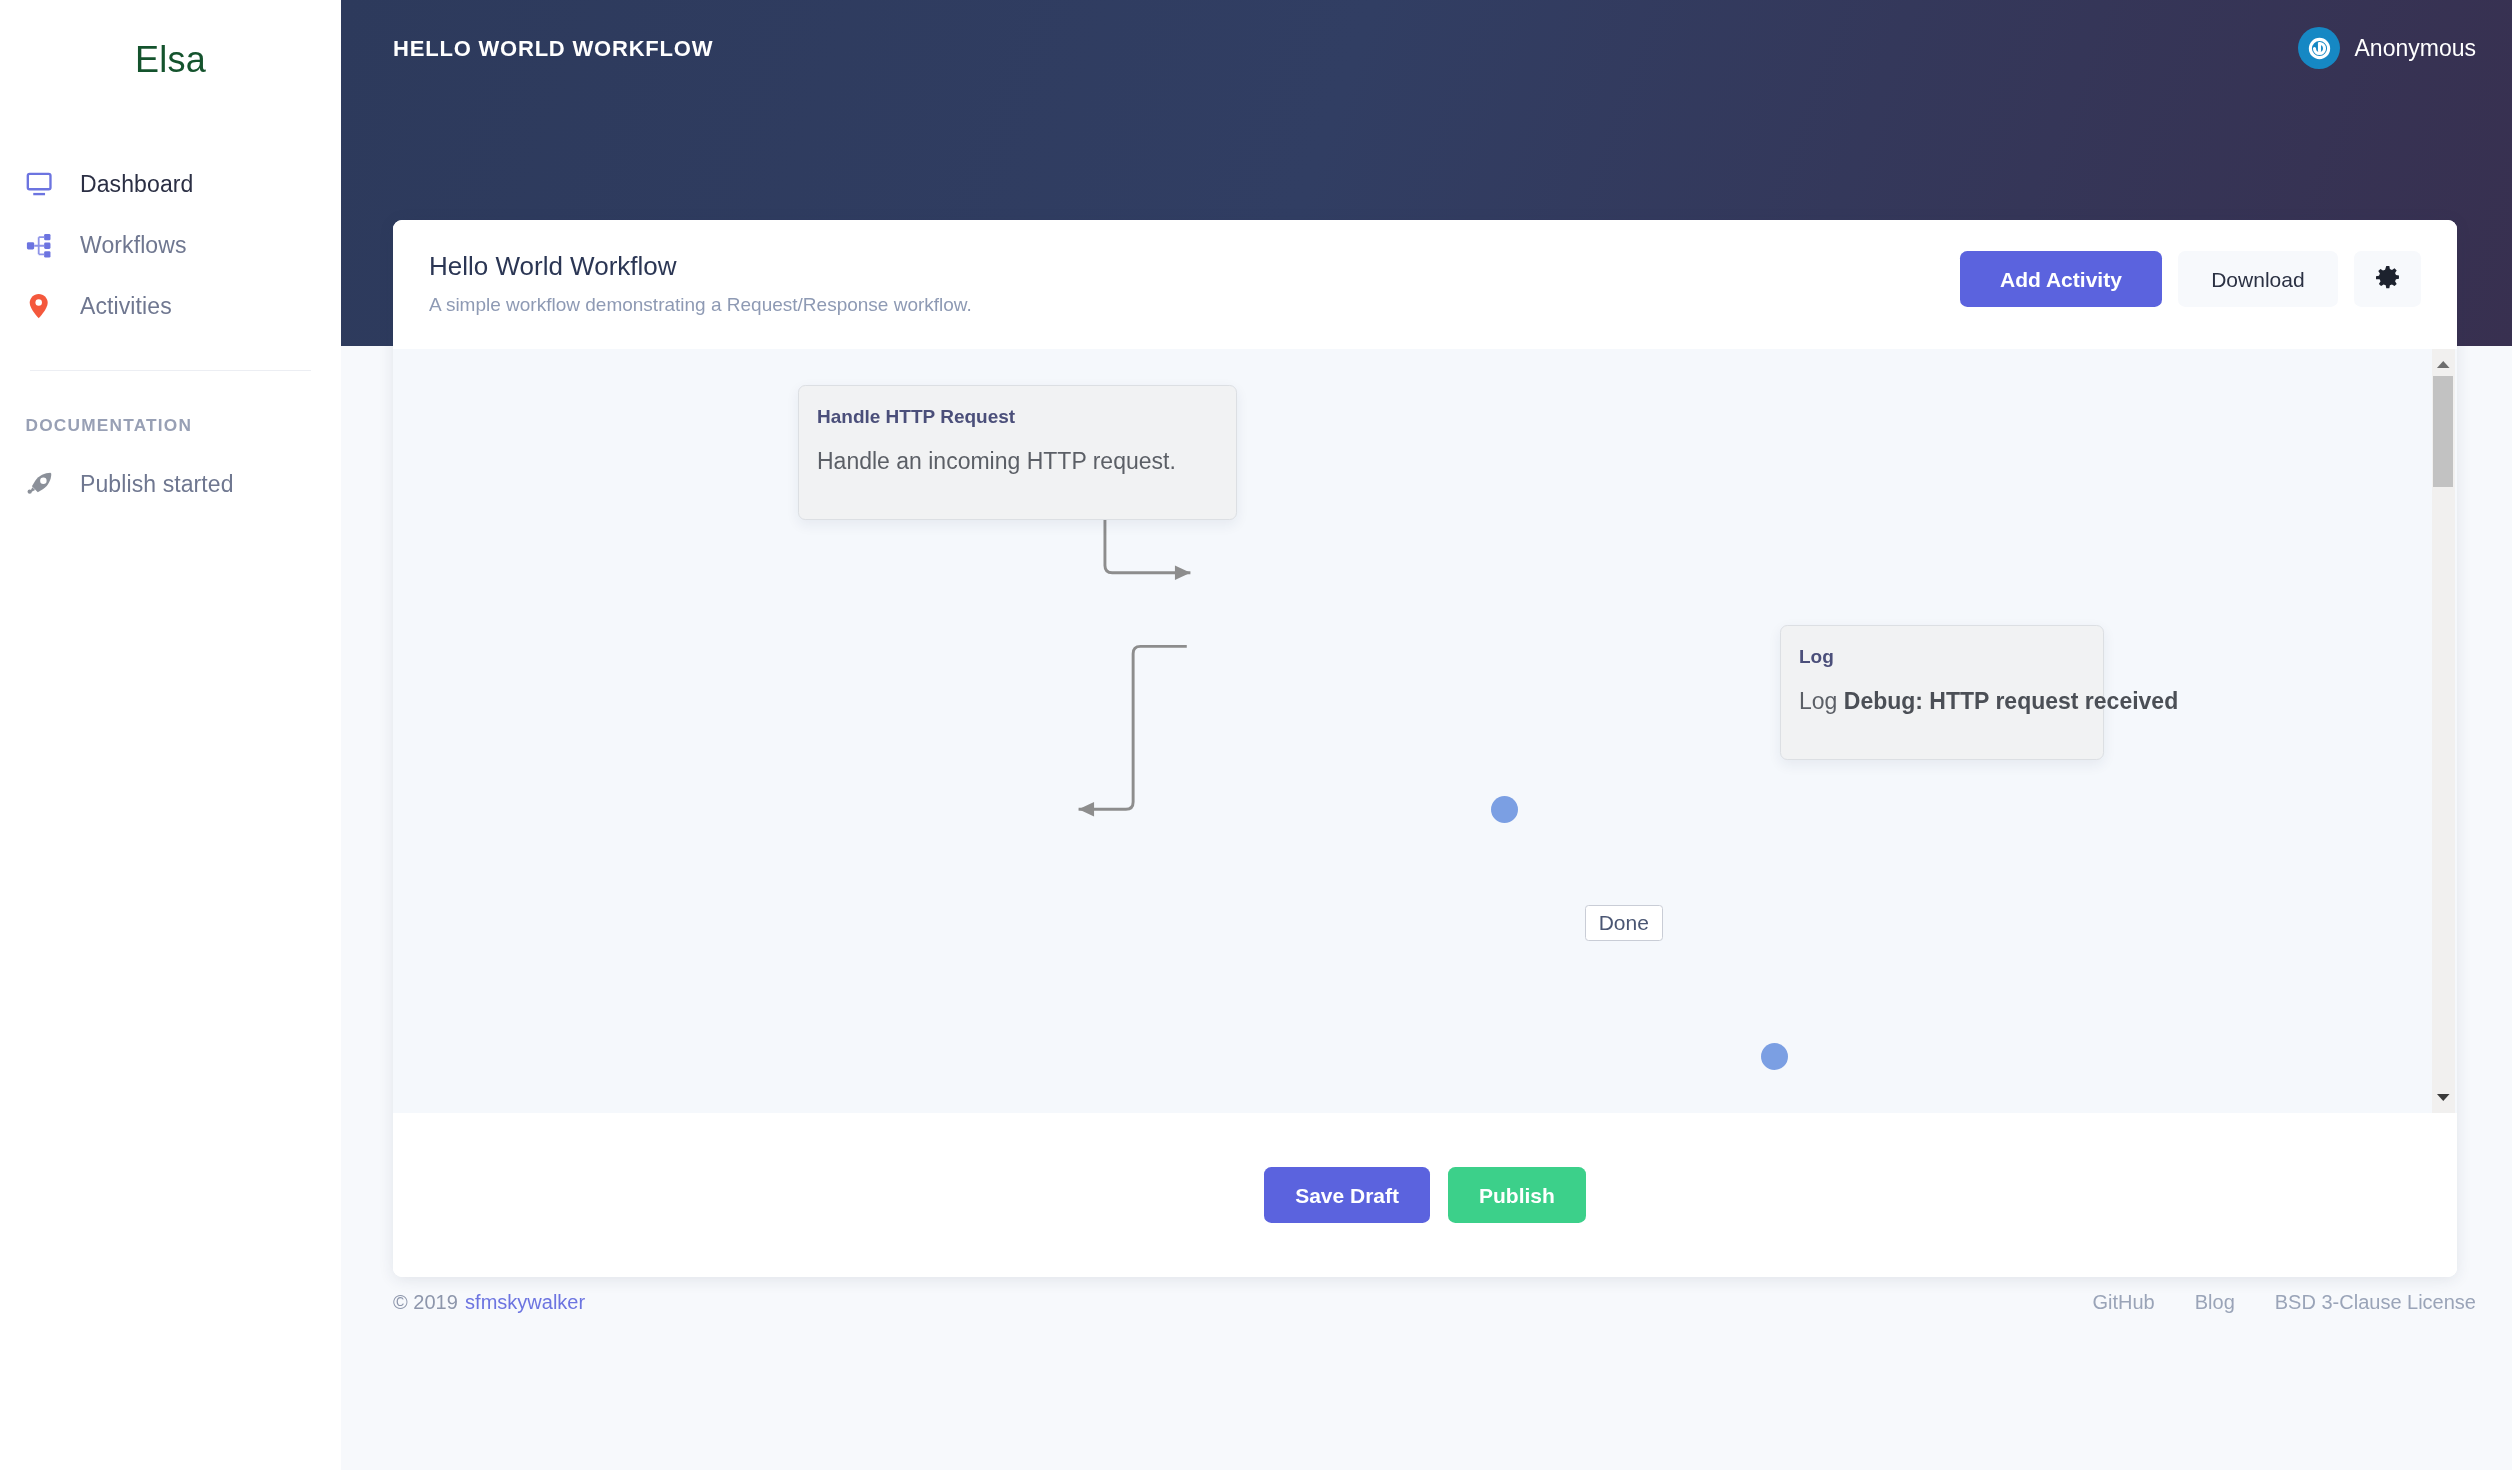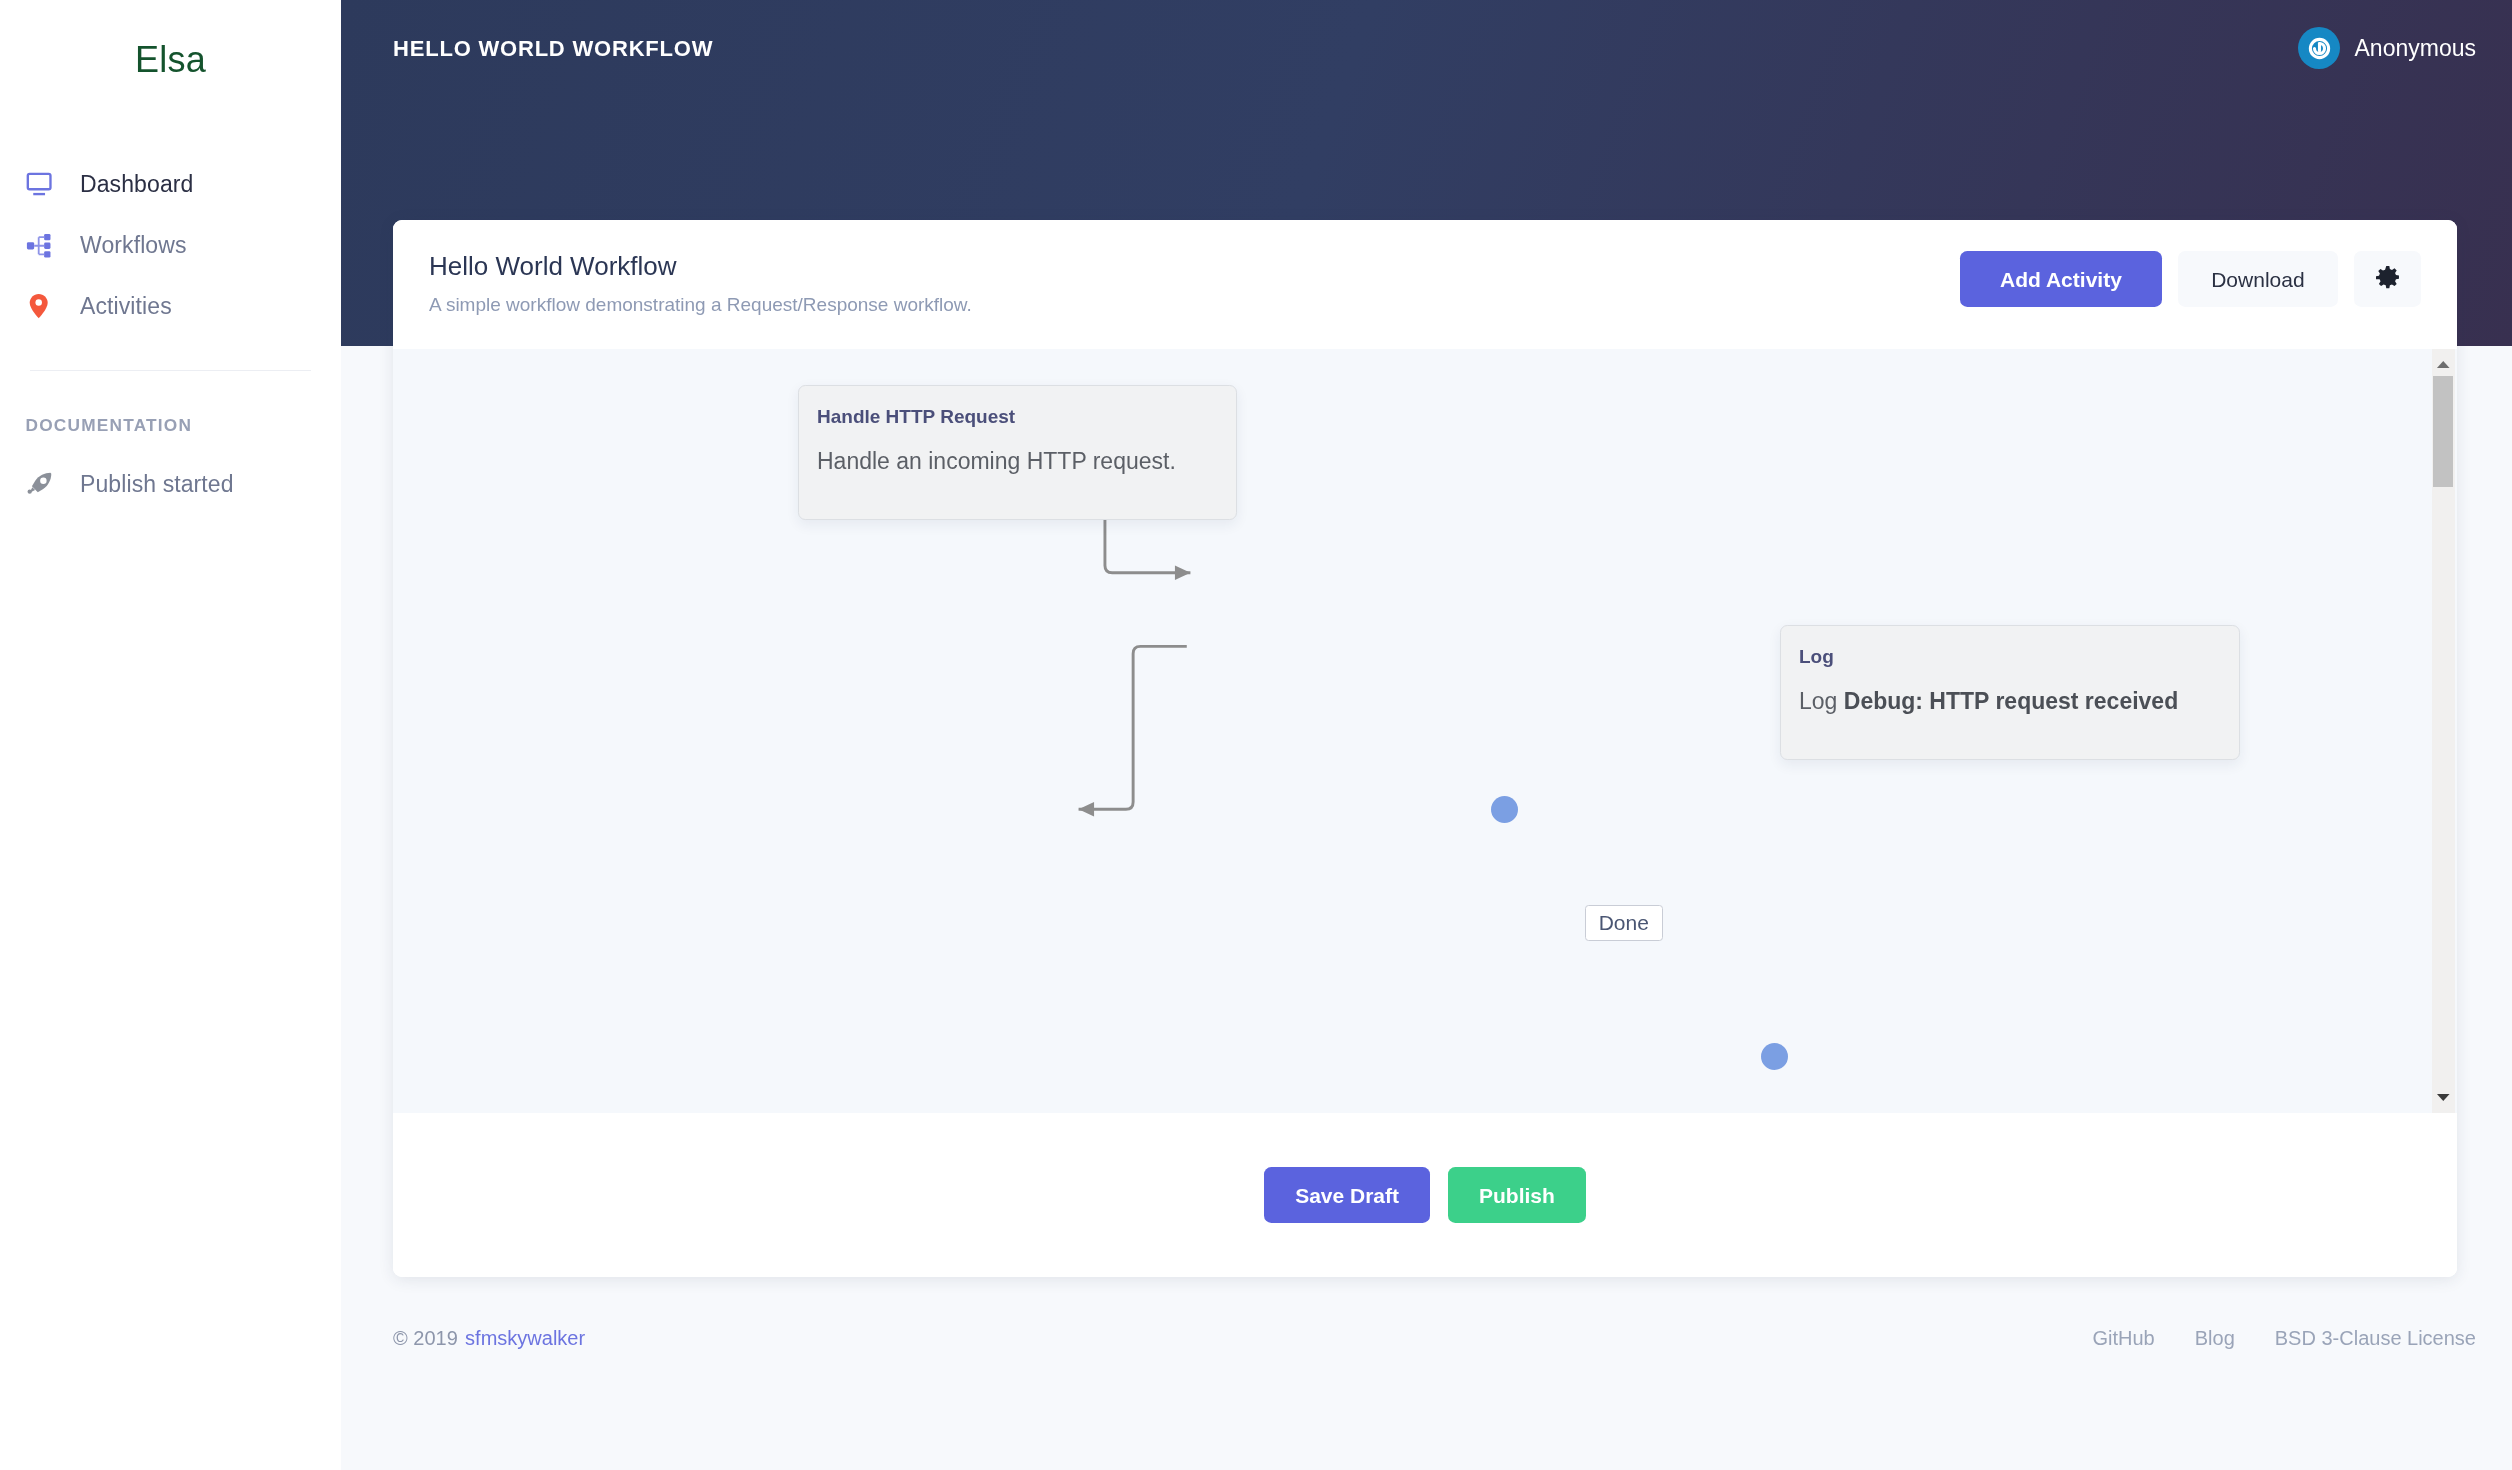--- a/index.html
+++ b/index.html
@@ -293,21 +293,20 @@
   
   .page-footer {
     position: absolute;
     left: 52px;
     right: 36px;
     top: 1291px;
     display: flex;
     align-items: center;
     justify-content: space-between;
     font-size: 20px;
-    margin-top: 36px;
   }
   .copy { color: #8d96ab; }
   .copy .who { color: #6c74e0; margin-left: 7.3px; }
   .flinks { display: flex; gap: 40px; }
   .flinks a { color: #9aa4b8; text-decoration: none; cursor: pointer; }
 </style>
 </head>
 <body>
 
 <div id="app">
@@ -421,21 +420,21 @@
           </svg>
 
           <div class="node" style="left:405px; top:36px; width:439px; height:135px;">
             <div class="node-title">Handle HTTP Request</div>
             <div class="node-body">Handle an incoming HTTP request.</div>
           </div>
           <div class="dot" style="left:1098px; top:447px;"></div>
 
           <div class="conn-label" style="left:1192px; top:556px;">Done</div>
 
-          <div class="node" style="left:1387px; top:276px; width:460px; height:135px;">
+          <div class="node" style="left:1387px; top:276px; width:324px; height:135px;">
             <div class="node-title">Log</div>
             <div class="node-body">
               <span>Log </span><b>Debug: HTTP request received</b>
             </div>
           </div>
           <div class="dot" style="left:1368px; top:694px;"></div>
 
         </div>
 
         <div class="vscroll">

